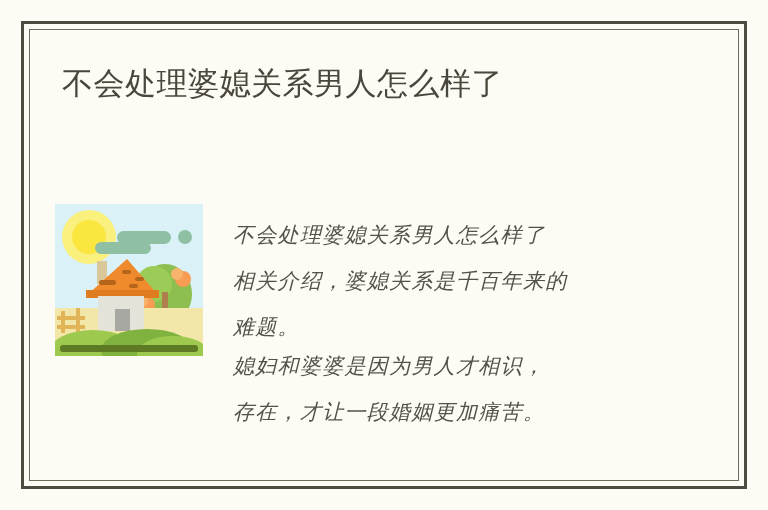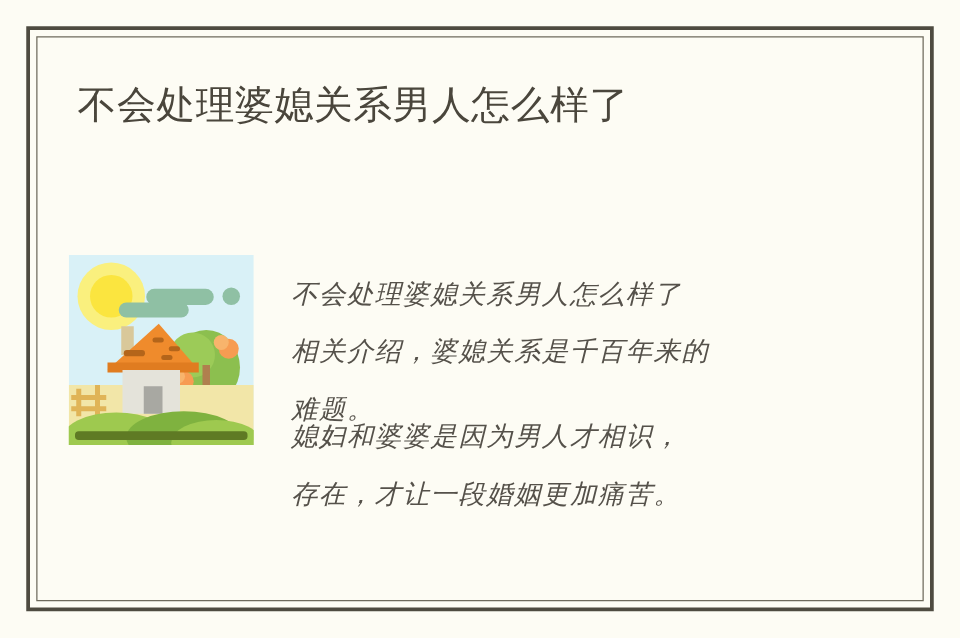--- a/index.html
+++ b/index.html
@@ -93,21 +93,21 @@
     line-height: 46px;
     color: #55514a;
     letter-spacing: 1.3px;
     font-style: italic;
     font-weight: 300;
     text-align: left;
     white-space: pre-wrap;
   }
   .para-a { top: 16px; }
   .para-b { top: 131px; }
-  .para-b2 { top: 130px; }
+  .para-b2 { top: 147px; }
 </style>
 </head>
 <body>
 
 <div class="page">
 
   <div class="frame-outer"></div>
   <div class="frame-inner"></div>
 
   <div class="title">不会处理婆媳关系男人怎么样了</div>

